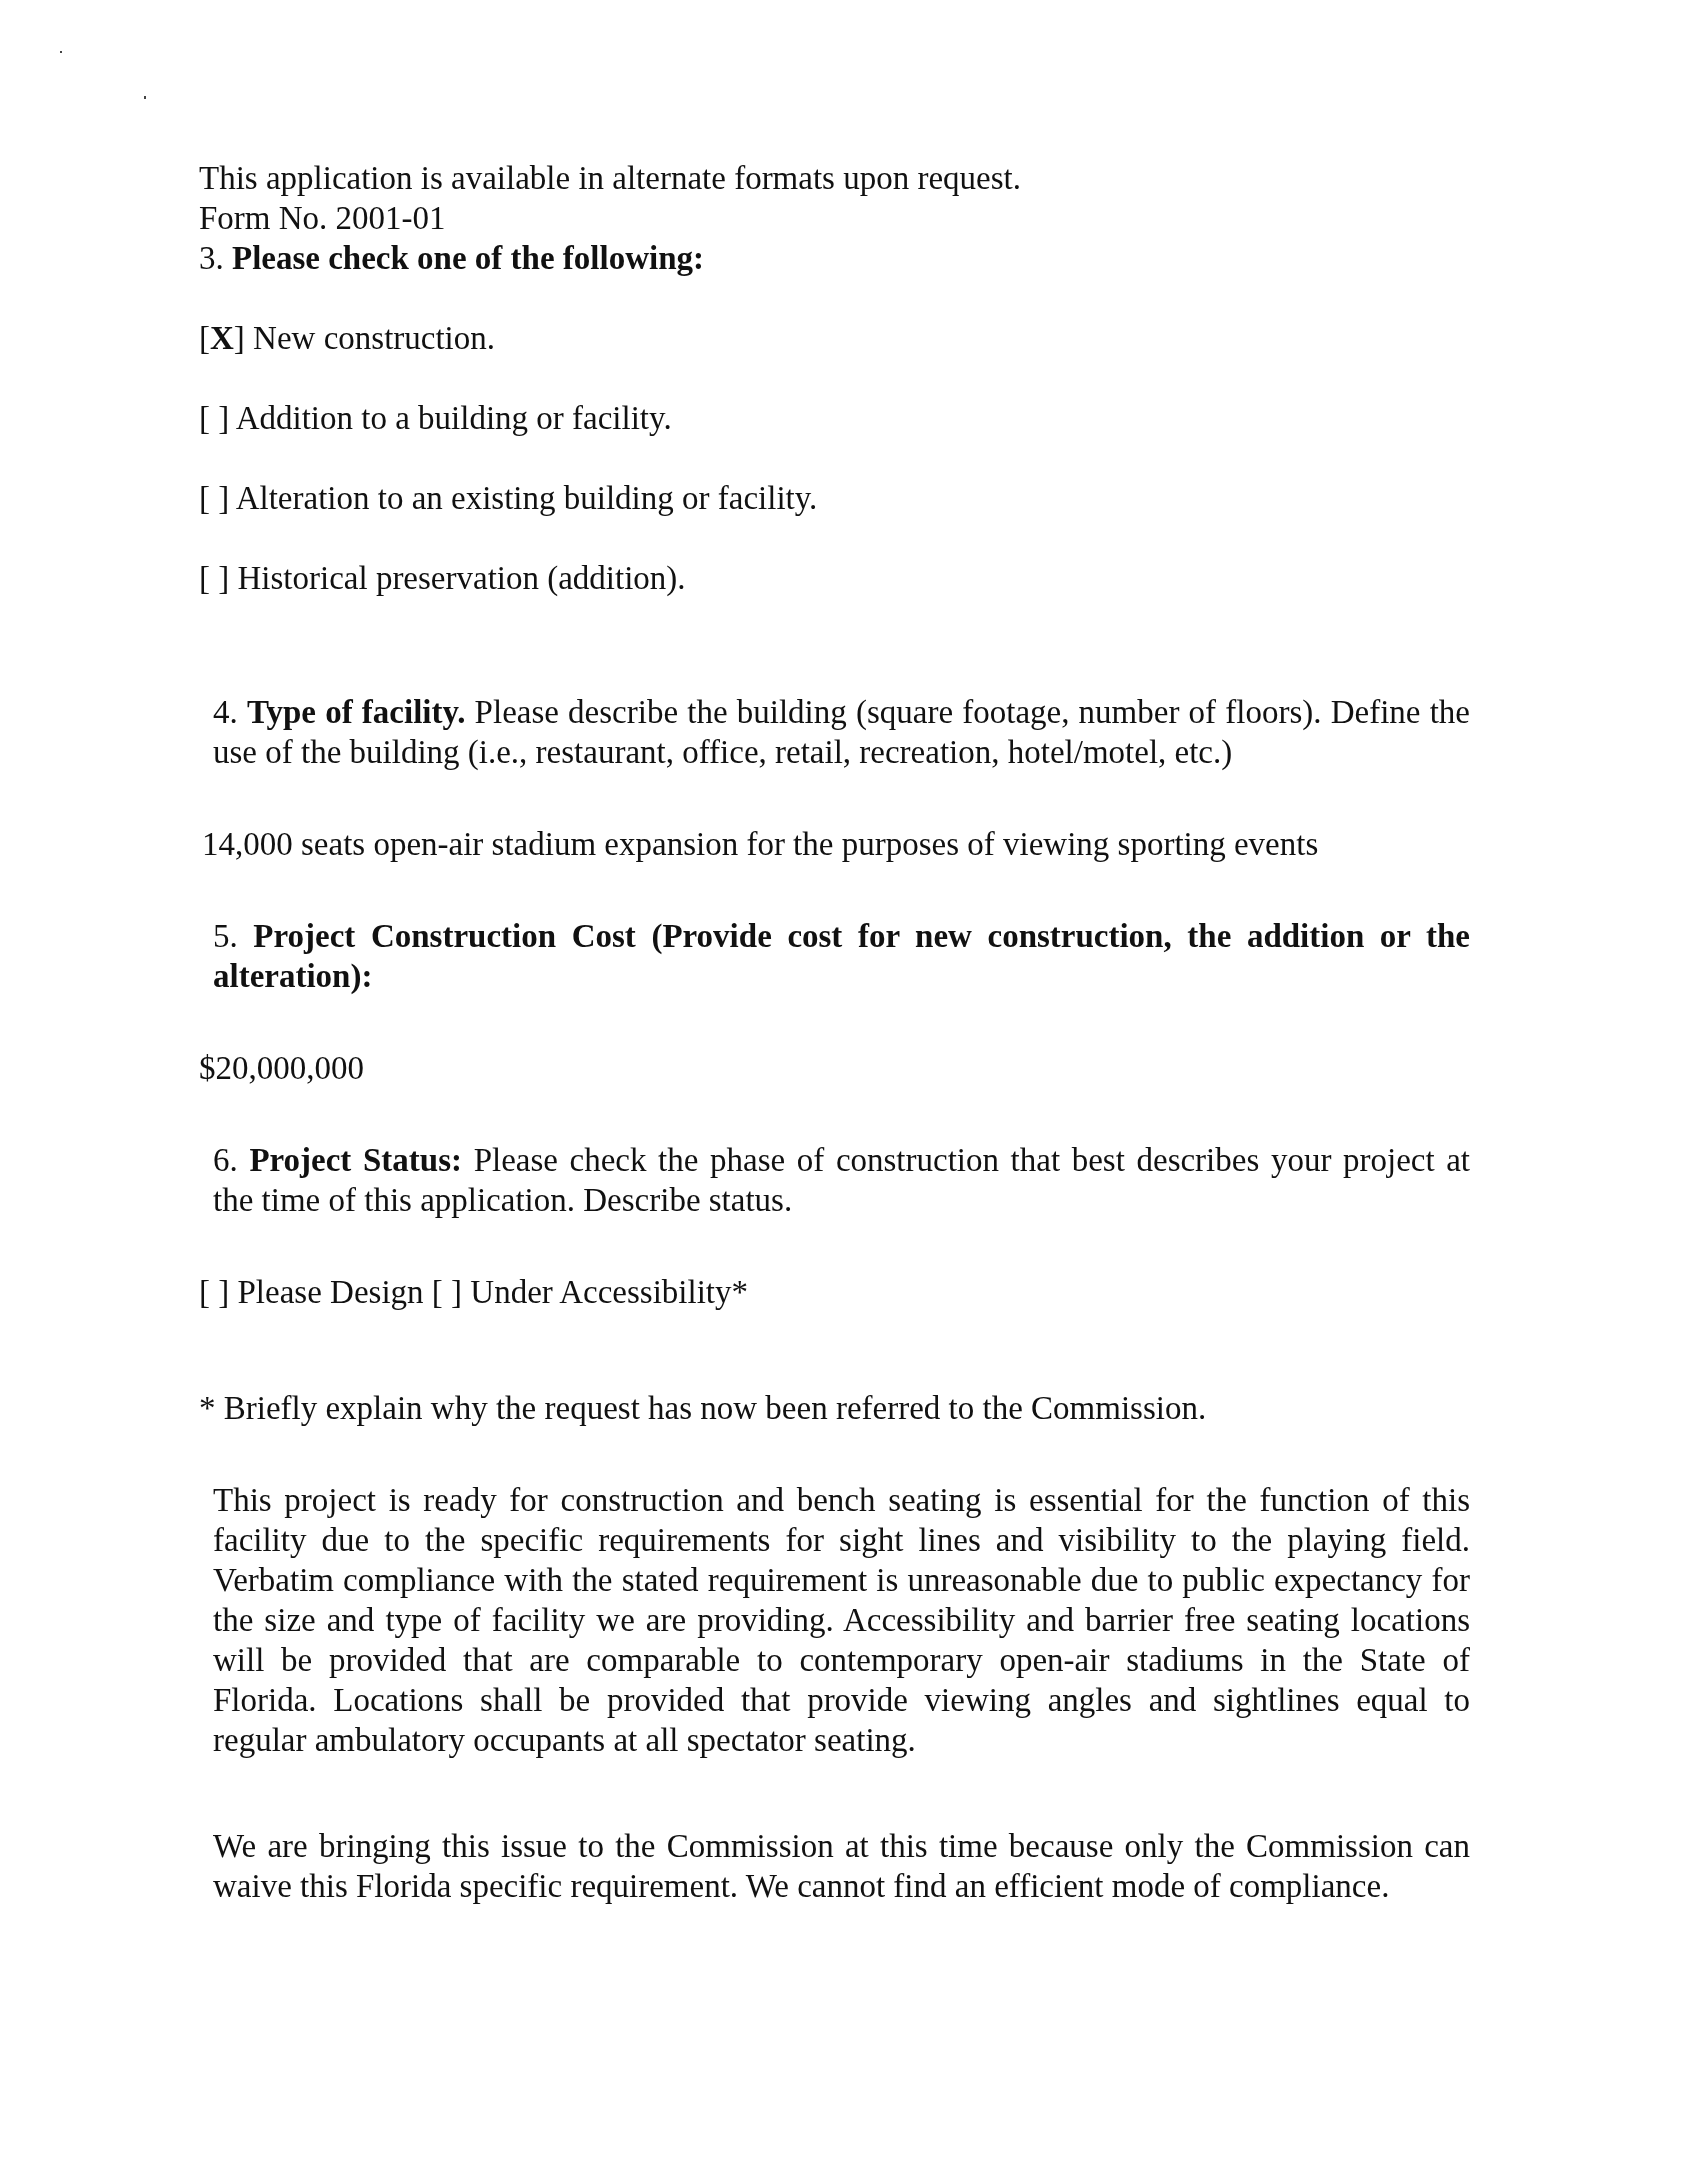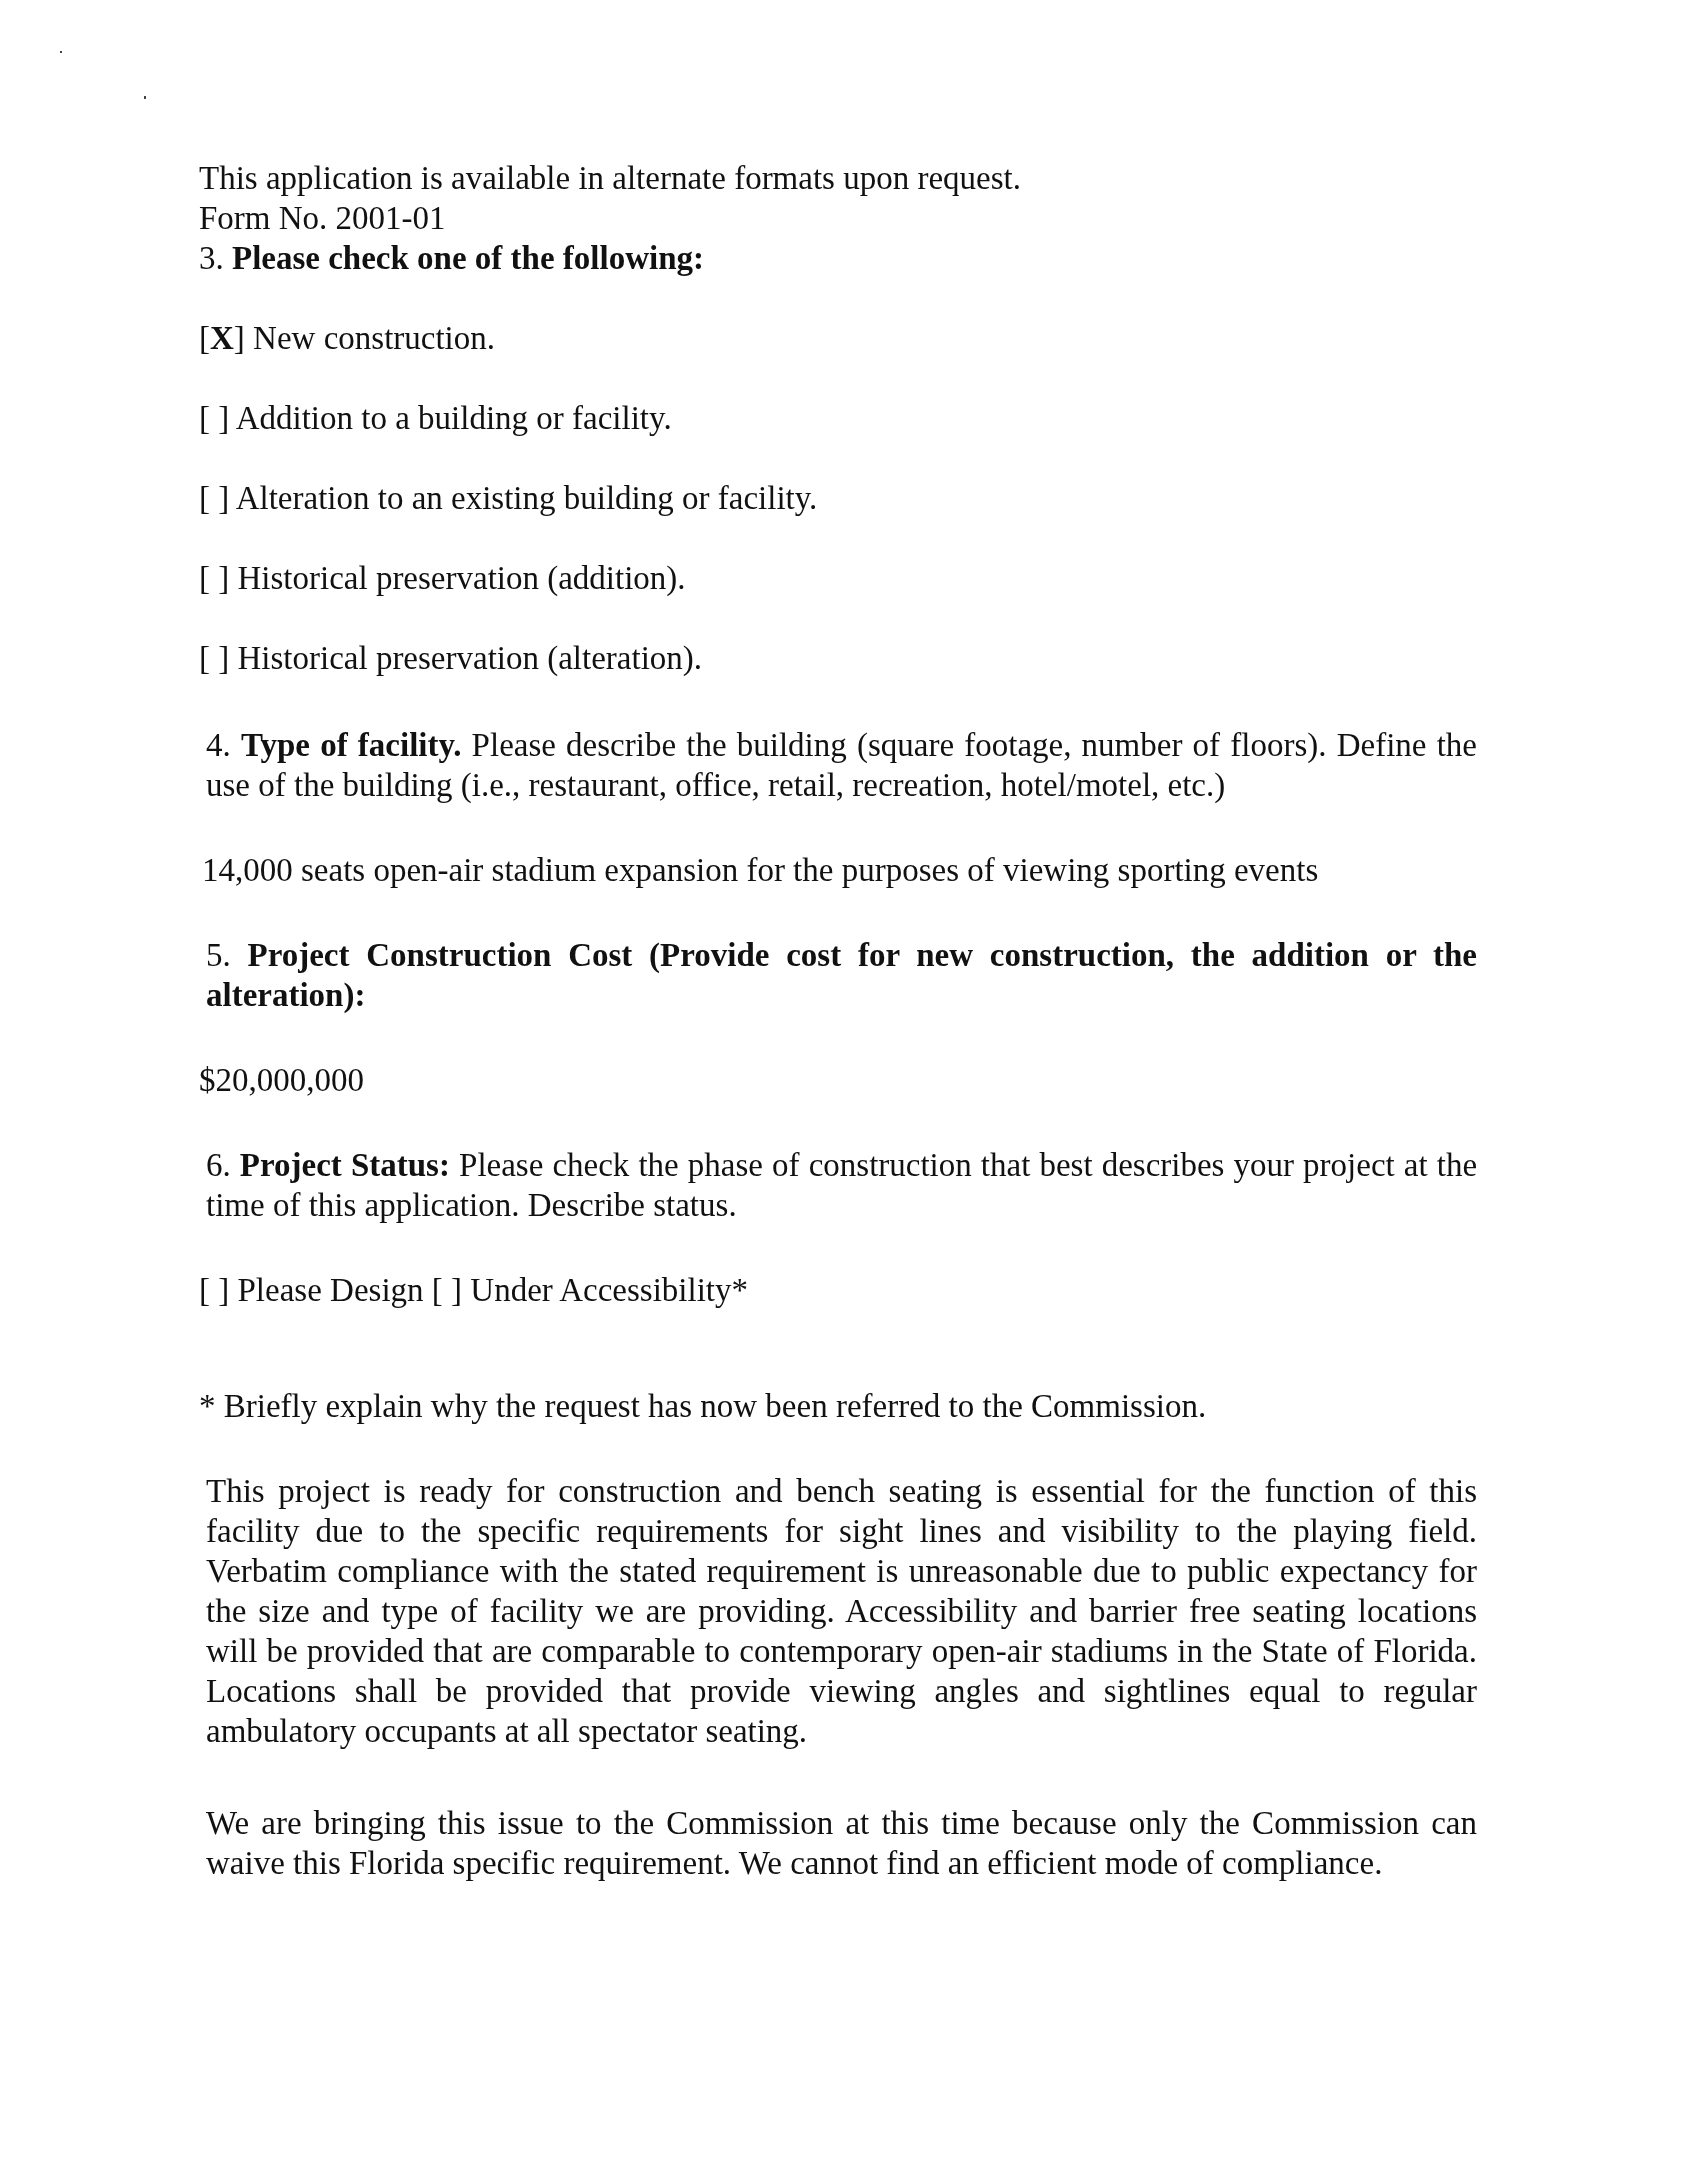--- a/index.html
+++ b/index.html
@@ -27,21 +27,21 @@
       position: absolute;
       left: 199px;
       top: 158px;
       width: 1285px;
       font-size: 33px;
       line-height: 40px;
     }
     .line { white-space: nowrap; }
     .gap { height: 38px; }
     .gap-sm { height: 40px; }
-    p { margin: 7px; }
+    p { margin: 14px; }
     .justify {
       text-align: justify;
       text-align-last: left;
     }
     b, .bold { font-weight: bold; }
     .mark-x { font-weight: bold; }
   </style>
 </head>
 <body>
 
@@ -76,24 +76,20 @@
     <span>Alteration to an existing building or facility.</span>
   </div>
 
   <div class="gap-sm"></div>
   <div class="line">
     <span><span>[</span>&nbsp;<span>]</span></span>
     <span>Historical preservation (addition).</span>
   </div>
 
   <div class="gap-sm"></div>
-  <div class="line">
-    <span><span>[</span>&nbsp;<span>]</span></span>
-    <span>Historical preservation (alteration).</span>
-  </div>
 
   <div class="gap-sm"></div>
   <p class="justify">
     <span>4.</span>
     <b>Type of facility.</b>
     <span>Please describe the building (square footage, number of floors). Define the use of the building (i.e., restaurant, office, retail, recreation, hotel/motel, etc.)</span>
   </p>
 
   <div class="gap"></div>
   <div class="line" style="padding-left:3px">14,000 seats open-air stadium expansion for the purposes of viewing sporting events</div>

